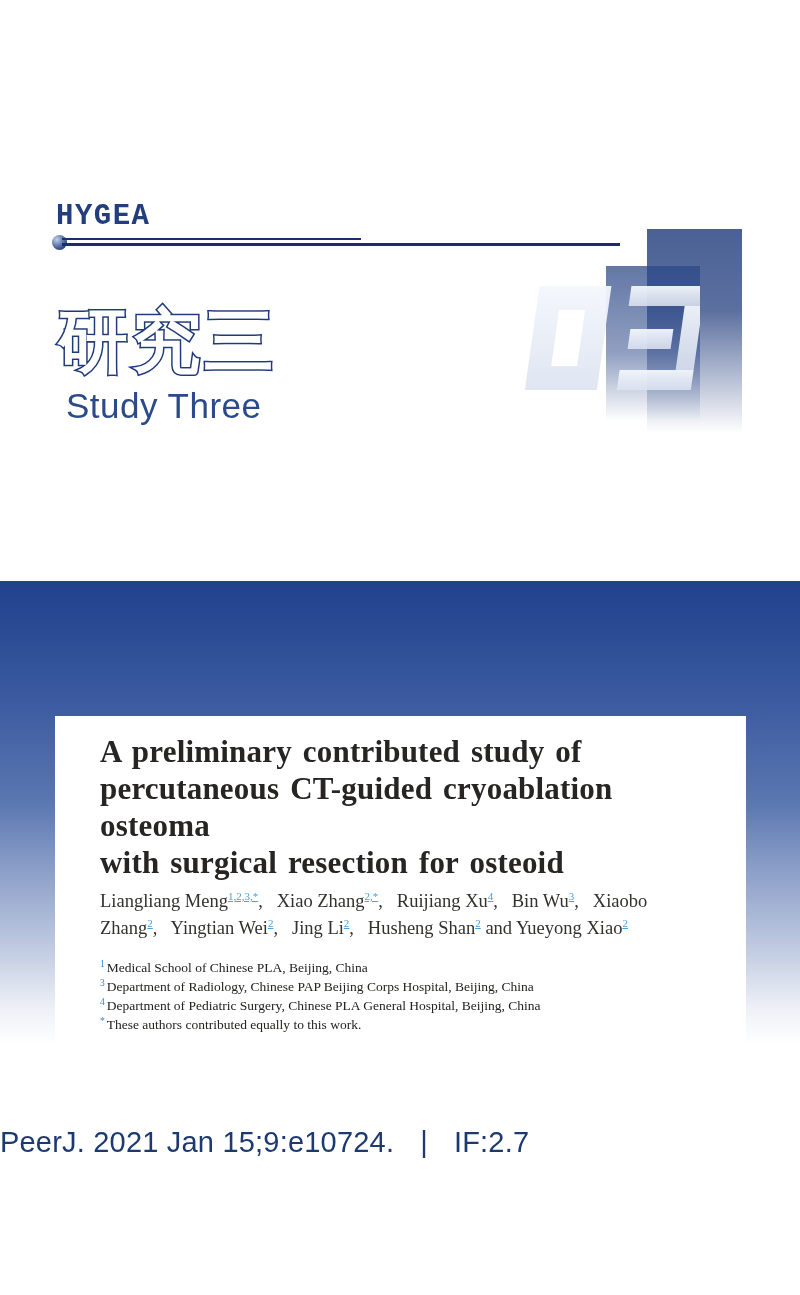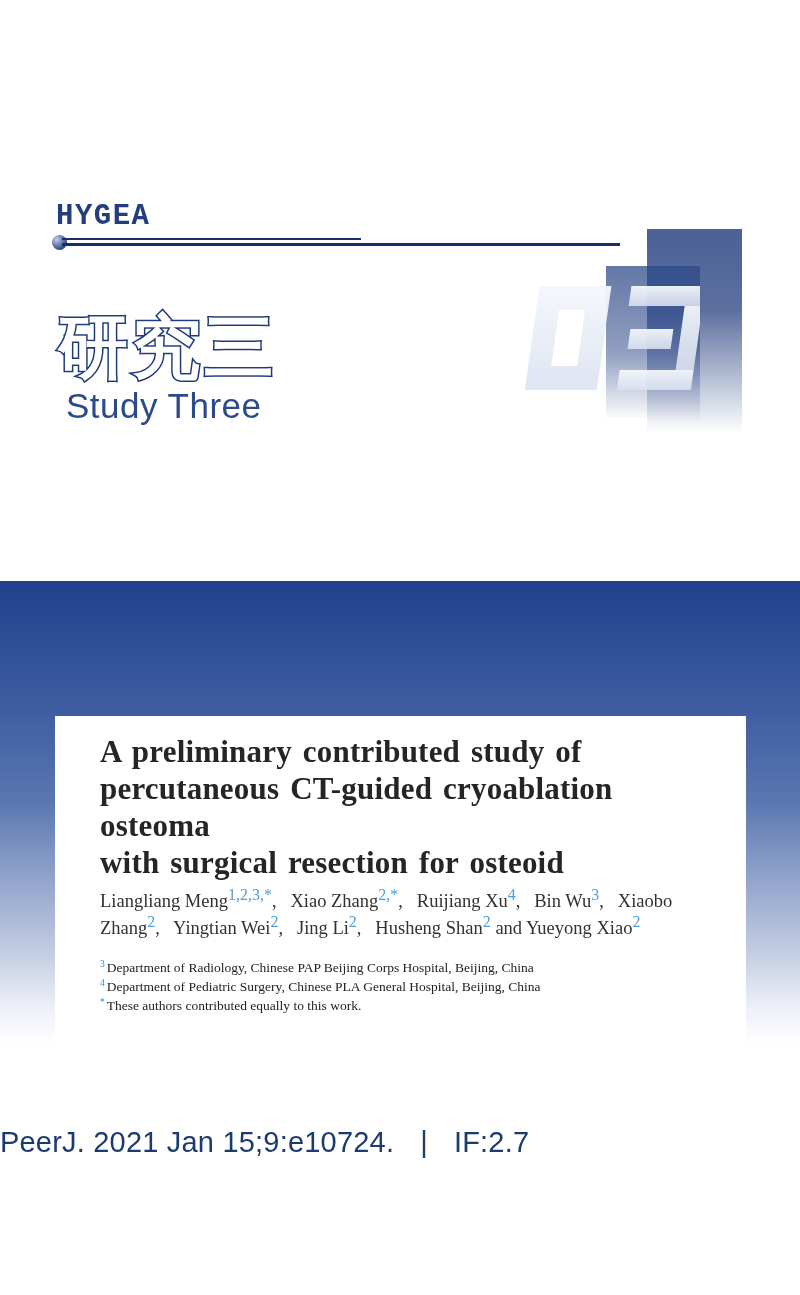--- a/index.html
+++ b/index.html
@@ -77,21 +77,21 @@
   
   .study-title-cn {
     position: absolute;
     left: 58px; top: 304px;
     font-size: 70px;
     font-weight: 900;
     letter-spacing: 3px;
     color: #ffffff;
     -webkit-text-stroke: 3px #1e3a78;
     paint-order: stroke fill;
-    font-family: Liberation Sans, sans-serif;
+    font-family: Liberation Mono, monospace;
     line-height: 86px;
   }
   .study-title-en {
     position: absolute;
     left: 66px; top: 386px;
     font-size: 35px;
     font-weight: 300;
     color: #2a4a8a;
     letter-spacing: 0.5px;
   }
@@ -136,22 +136,23 @@
     position: absolute;
     left: 45px; top: 172px;
     width: 598px;
     font-family: "Liberation Serif", serif;
     font-size: 18.5px;
     line-height: 27px;
     color: #33312e;
   }
   .paper-authors sup {
     color: #4aa0e0;
-    font-size: 16px;
+    font-size: 11px;
     line-height: 0;
+    text-decoration: underline;
   }
   .paper-affiliations {
     position: absolute;
     left: 45px; top: 242px;
     width: 610px;
     font-family: "Liberation Serif", serif;
     font-size: 13.5px;
     line-height: 19px;
     color: #23221f;
   }
@@ -214,20 +215,21 @@
 
   <div class="paper-card">
     <div class="paper-title">
       <div>A preliminary contributed study of</div>
       <div>percutaneous CT-guided cryoablation</div>
       <div>osteoma</div>
       <div>with surgical resection for osteoid</div>
     </div>
     <div class="paper-authors"><span>Liangliang Meng</span><sup>1,2,3,*</sup>,  <span>Xiao Zhang</span><sup>2,*</sup>,  <span>Ruijiang Xu</span><sup>4</sup>,  <span>Bin Wu</span><sup>3</sup>,  <span>Xiaobo Zhang</span><sup>2</sup>,  <span>Yingtian Wei</span><sup>2</sup>,  <span>Jing Li</span><sup>2</sup>,  <span>Husheng Shan</span><sup>2</sup> and <span>Yueyong Xiao</span><sup>2</sup></div>
     <div class="paper-affiliations">
+        <div><sup>1</sup>Medical School of Chinese PLA, Beijing, China</div>
         <div><sup>3</sup>Department of Radiology, Chinese PAP Beijing Corps Hospital, Beijing, China</div>
         <div><sup>4</sup>Department of Pediatric Surgery, Chinese PLA General Hospital, Beijing, China</div>
         <div><sup>*</sup>These authors contributed equally to this work.</div>
       </div>
   </div>
 
   <div class="citation">
     <span>PeerJ. 2021 Jan 15;9:e10724.</span><span class="divider">|</span><span>IF:2.7</span>
   </div>
 

